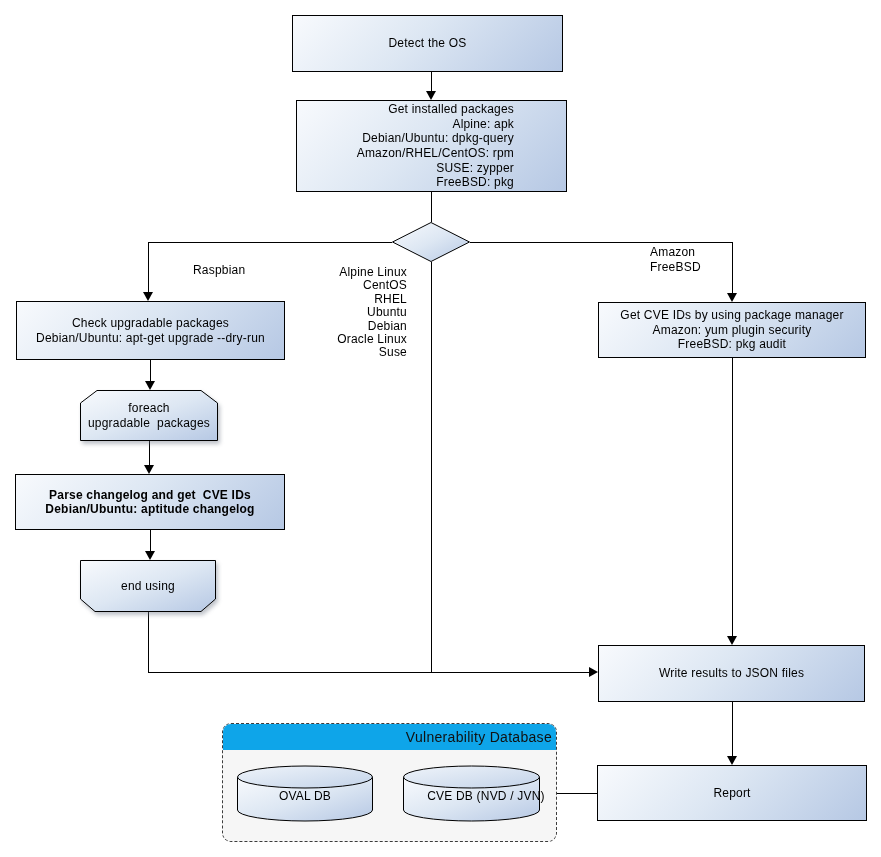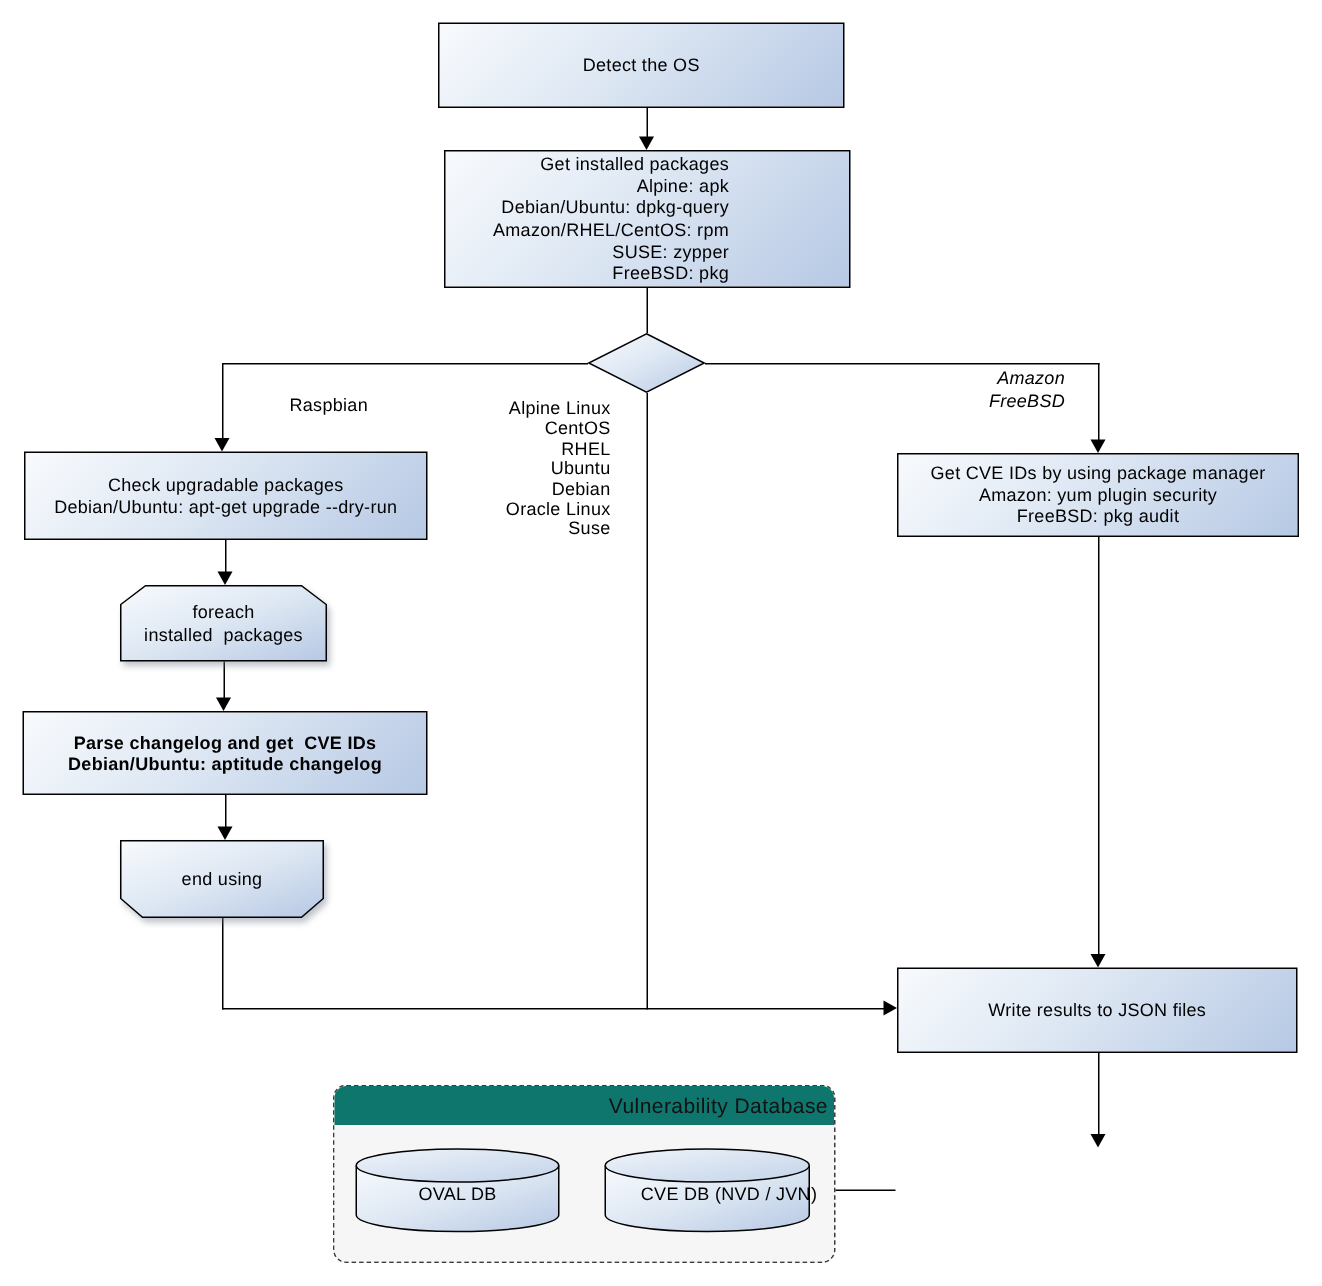--- a/index.html
+++ b/index.html
@@ -26,21 +26,21 @@
     color: #000000;
     font-size: 12px;
     letter-spacing: 0.2px;
   }
   .node .label {
     white-space: pre-wrap;
     text-align: center;
     line-height: 14.5px;
   }
   .node.align-right { justify-content: flex-end; }
-  .node.align-right .label { text-align: right; padding-right: 80px; line-height: 14.6px; }
+  .node.align-right .label { text-align: right; padding-right: 52px; line-height: 14.6px; }
 
   
   .shape-label {
     position: absolute;
     display: flex;
     align-items: center;
     justify-content: center;
     font-size: 12px;
     letter-spacing: 0.2px;
     color: #000;
@@ -71,35 +71,35 @@
   
   .edge-label {
     position: absolute;
     font-size: 12px;
     letter-spacing: 0.2px;
     color: #000;
     white-space: pre-wrap;
     line-height: 15px;
   }
   .edge-label.os-list { text-align: right; line-height: 13.4px; }
-  .edge-label.center { text-align: right; font-style: italic; }
+  .edge-label.center { text-align: left; }
 
   
   .db-container {
     position: absolute;
     box-sizing: border-box;
     border: 1px dashed #3c3c3c;
     border-radius: 9px;
     background: #f6f6f6;
   }
   .db-header {
     position: absolute;
     left: 0; top: 0; right: 0;
     height: 26px;
-    background: #0f766e;
+    background: #0ea5e9;
     border-radius: 8px 8px 0 0;
     display: flex;
     align-items: center;
     justify-content: flex-end;
     font-size: 14px;
     letter-spacing: 0.3px;
     color: #111111;
     padding-right: 4px;
     box-sizing: border-box;
   }
@@ -198,21 +198,21 @@
 
   <div class="node" style="left:16px; top:301px; width:269px; height:59px;">
     <span class="label">Check upgradable packages
 Debian/Ubuntu: apt-get upgrade --dry-run</span>
   </div>
 
   <svg class="shape-svg" style="left:80px; top:390px;" width="138" height="51">
     <polygon class="soft-shadow" points="0.5,13 17,0.5 121,0.5 137.5,13 137.5,50.5 0.5,50.5" fill="url(#gnode)" stroke="#000000" stroke-width="1"></polygon>
   </svg>
   <div class="shape-label" style="left:80px; top:390px; width:138px; height:51px;">foreach
-installed  packages</div>
+upgradable  packages</div>
 
   <div class="node" style="left:15px; top:474px; width:270px; height:56px;font-weight:bold;">
     <span class="label">Parse changelog and get  CVE IDs
 Debian/Ubuntu: aptitude changelog</span>
   </div>
 
   <svg class="shape-svg" style="left:80px; top:560px;" width="136" height="52">
     <polygon class="soft-shadow" points="0.5,0.5 135.5,0.5 135.5,39 121,51.5 15,51.5 0.5,39" fill="url(#gnode)" stroke="#000000" stroke-width="1"></polygon>
   </svg>
   <div class="shape-label" style="left:80px; top:560px; width:136px; height:52px;">end using</div>
@@ -220,20 +220,23 @@
   <div class="node" style="left:598px; top:302px; width:268px; height:56px;">
     <span class="label">Get CVE IDs by using package manager
 Amazon: yum plugin security
 FreeBSD: pkg audit</span>
   </div>
 
   <div class="node" style="left:598px; top:645px; width:267px; height:57px;">
     <span class="label">Write results to JSON files</span>
   </div>
 
+  <div class="node" style="left:597px; top:765px; width:270px; height:56px;">
+    <span class="label">Report</span>
+  </div>
 
   <div class="db-container" style="left:222px; top:723px; width:335px; height:119px;">
     <div class="db-header">Vulnerability Database</div>
   </div>
 
   <svg class="shape-svg" style="left:237px; top:765px;" width="136" height="57">
     <path d="M0.5,12 L0.5,45 A67.5,11 0 0 0 135.5,45 L135.5,12" fill="url(#gnode)" stroke="#000000" stroke-width="1"></path>
     <ellipse cx="68" cy="12" rx="67.5" ry="11" fill="url(#gtop)" stroke="#000000" stroke-width="1"></ellipse>
   </svg>
   <div class="cyl-label" style="left:237px; top:780px; width:136px; height:32px;">OVAL DB</div>

